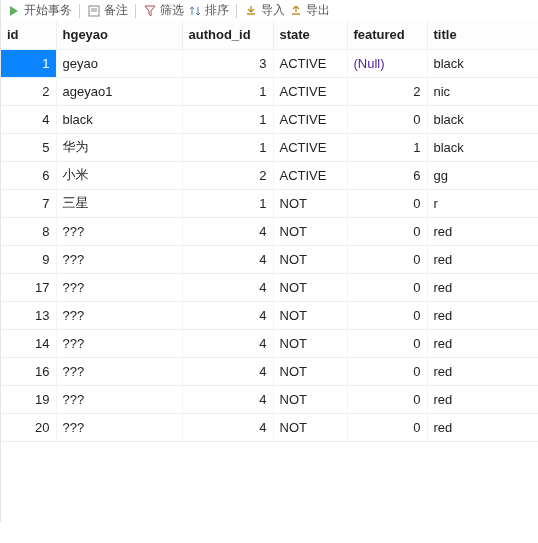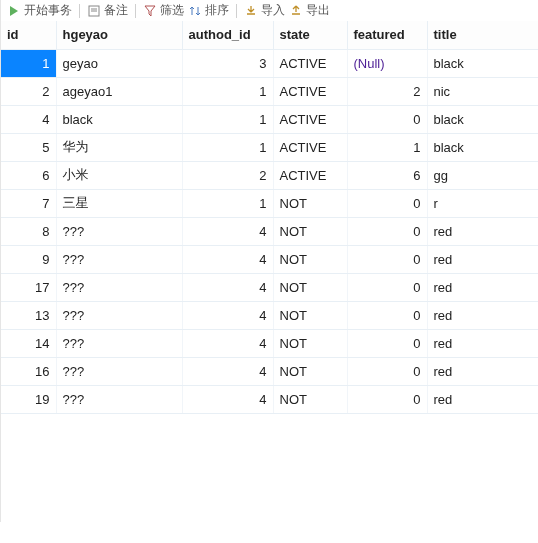--- a/index.html
+++ b/index.html
@@ -200,16 +200,24 @@
           <td>red</td>
         </tr>
         <tr>
           <td class="num">19</td>
           <td>???</td>
           <td class="num">4</td>
           <td>NOT</td>
           <td class="num">0</td>
           <td>red</td>
         </tr>
+        <tr>
+          <td class="num">20</td>
+          <td>???</td>
+          <td class="num">4</td>
+          <td>NOT</td>
+          <td class="num">0</td>
+          <td>red</td>
+        </tr>
       </tbody>
   </table>
 
 </div>
 
 </body></html>

